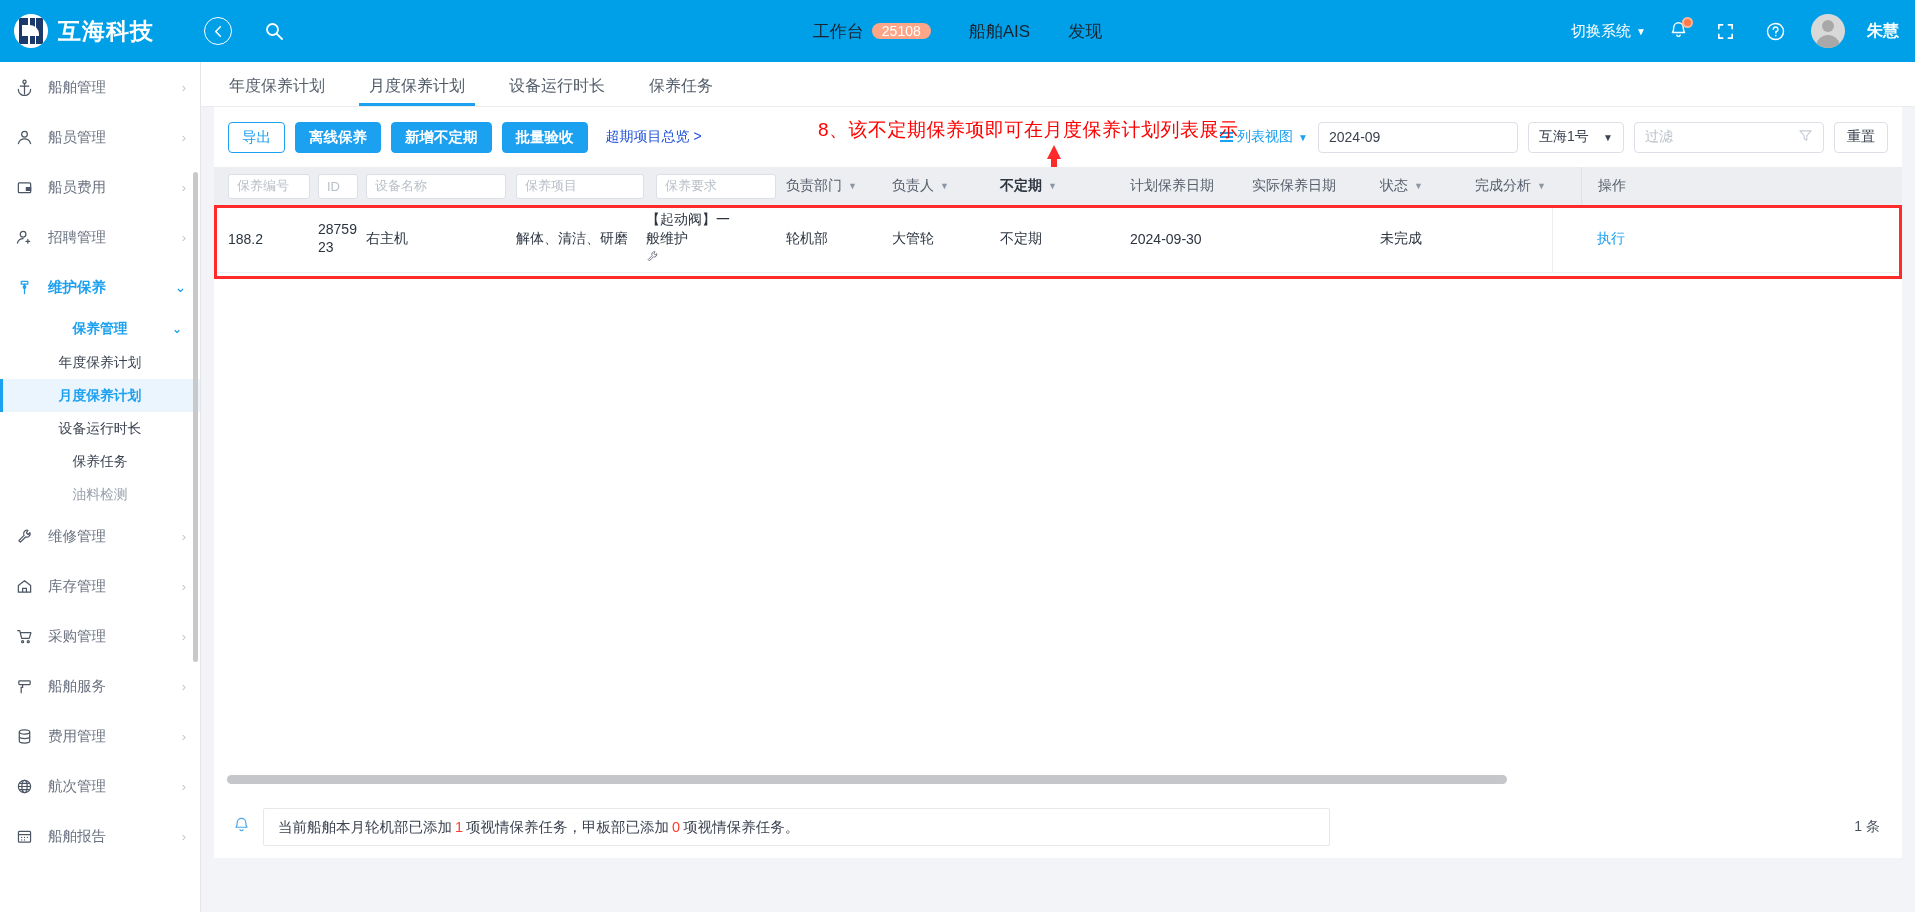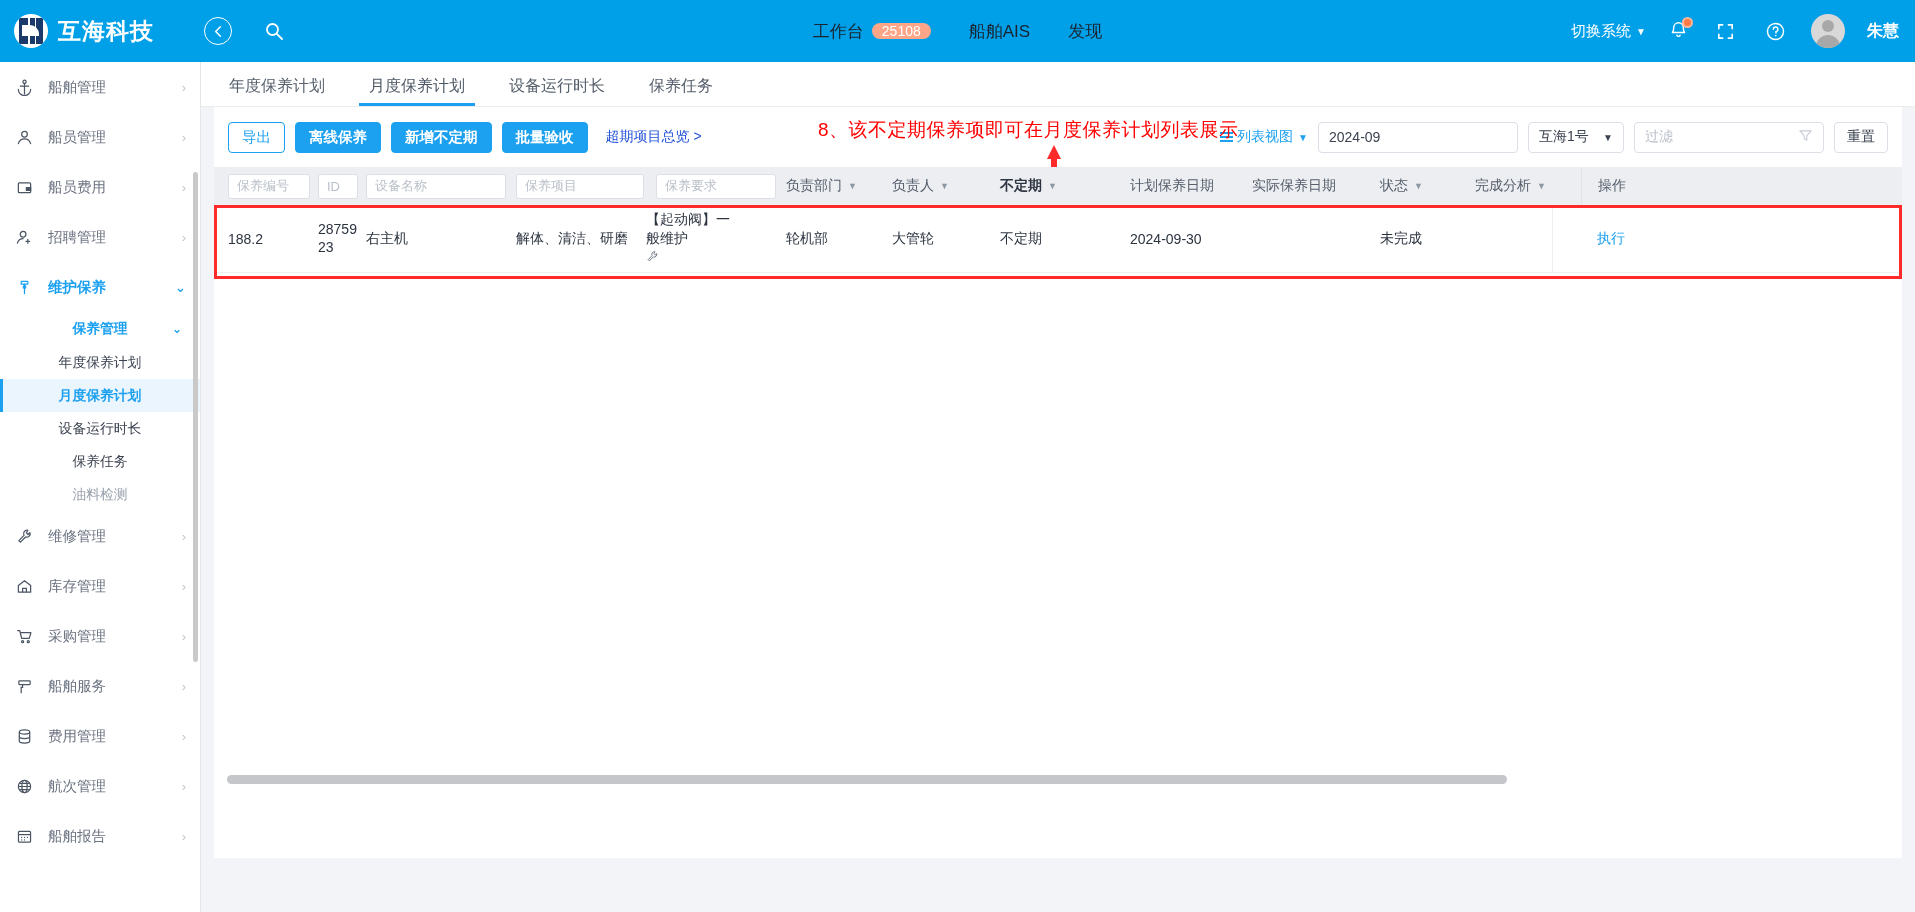--- a/index.html
+++ b/index.html
@@ -565,15 +565,31 @@
           <span class="exec-link">执行</span>
         </div>
         <div class="row-highlight"></div>
       </div>
     </div>
 
     <div class="hscroll-track">
       <div class="hscroll" style="left:0;bottom:0;"></div>
     </div>
 
+    <div class="footer">
+      <span class="bell-ico">
+        <svg width="19" height="19" viewBox="0 0 22 22" fill="none" stroke="#4aa8e8" stroke-width="1.4">
+          <path d="M6 9a5 5 0 0 1 10 0c0 4 1.4 5.2 1.4 5.2H4.6S6 13 6 9z" stroke-linejoin="round"></path>
+          <path d="M9.3 17a1.8 1.8 0 0 0 3.4 0" stroke-linecap="round"></path>
+        </svg>
+      </span>
+      <div class="notice-box">
+        <span>当前船舶本月轮机部已添加</span>
+        <span class="num">1</span>
+        <span>项视情保养任务，甲板部已添加</span>
+        <span class="num">0</span>
+        <span>项视情保养任务。</span>
+      </div>
+      <span class="count-text">1 条</span>
+    </div>
 
   </div>
 </div>
 
 </body></html>

